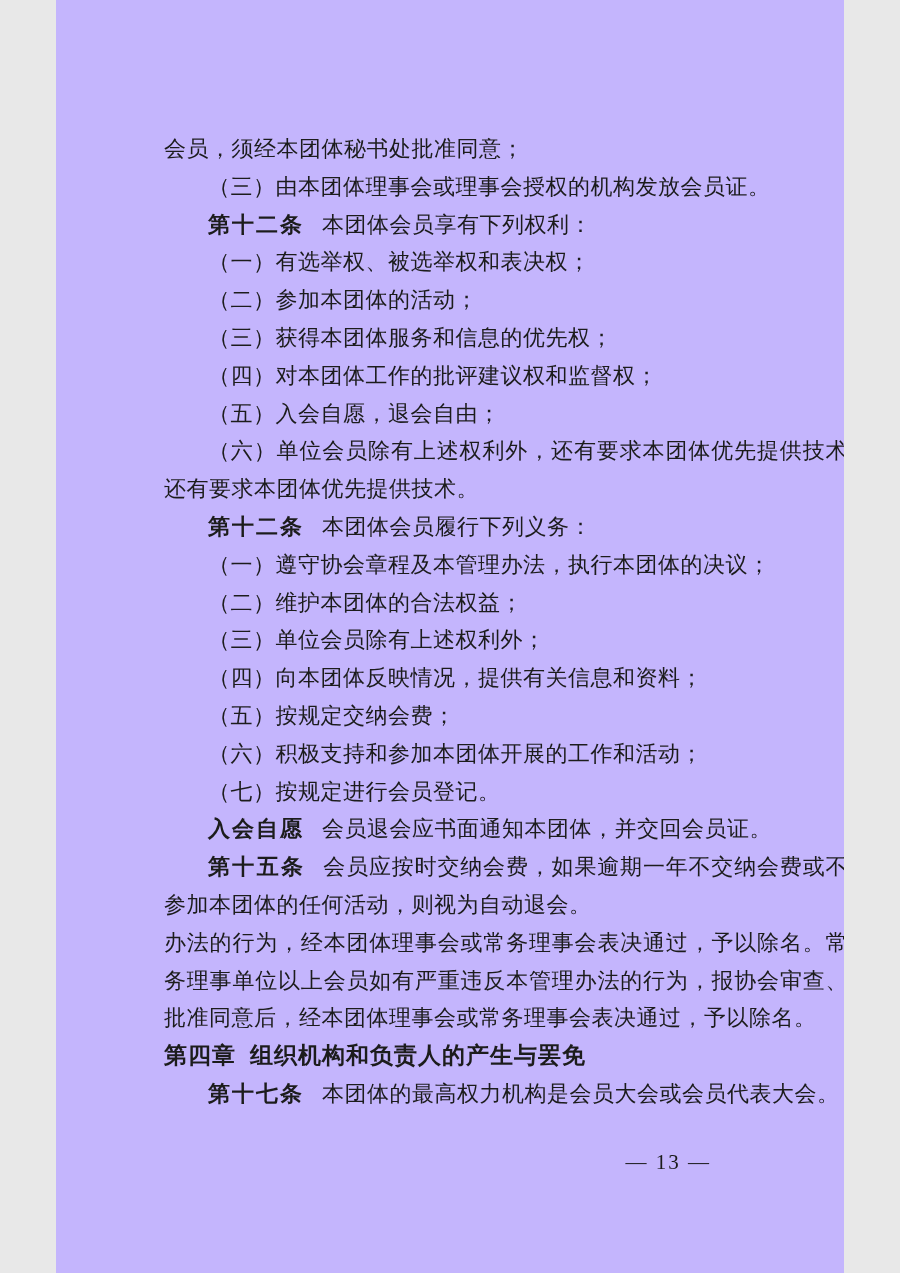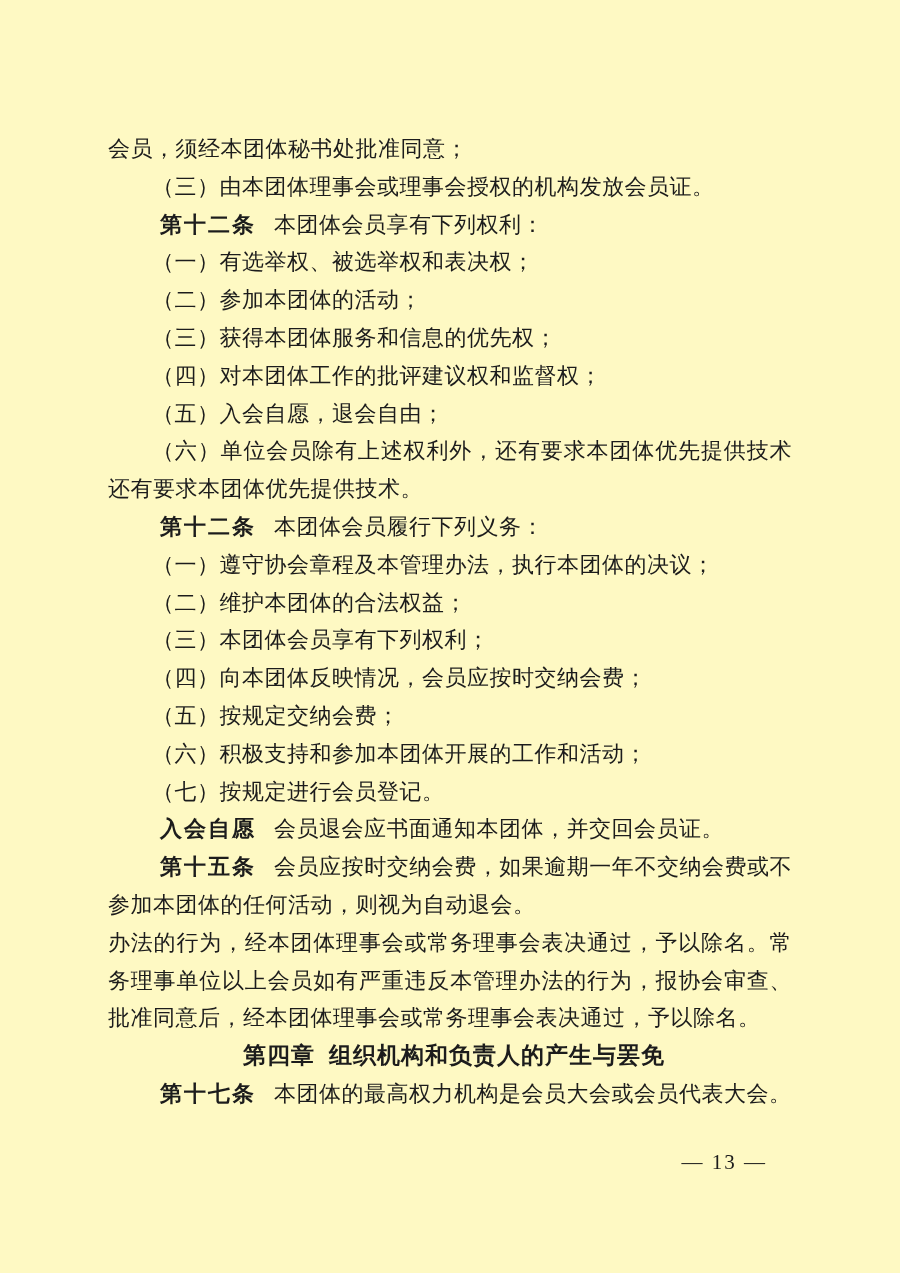--- a/index.html
+++ b/index.html
@@ -2,24 +2,24 @@
 <html><head>
 <meta charset="utf-8">
 <style>
   html, body {
     margin: 0;
     padding: 0;
     background: #e8e8e8;
   }
   .page {
     position: relative;
-    width: 900px;
+    width: 788px;
     height: 1273px;
     margin: 0 auto;
-    background: #fef9c3;
+    background: #c4b5fd;
     overflow: hidden;
     color: #1c1c1c;
     font-family: "Liberation Serif", "DejaVu Serif", serif;
   }
   .doc-body {
     position: absolute;
     left: 108px;
     top: 130px;
     width: 684px;
     font-size: 22px;
@@ -36,24 +36,23 @@
   .line.stretch {
     white-space: normal;
     text-align: justify;
     text-align-last: justify;
     text-justify: inter-character;
   }
   .lead {
     font-weight: bold;
     letter-spacing: 2px;
     margin-right: 18px;
-    margin-left: 8px;
   }
   .line.chapter {
-    text-align: center;
+    text-align: left;
     padding-left: 0;
     font-family: "Liberation Sans", "DejaVu Sans", sans-serif;
     font-weight: bold;
     font-size: 23px;
     letter-spacing: 1px;
   }
   .line.chapter .lead {
     margin-right: 14px;
     letter-spacing: 1px;
   }
@@ -78,22 +77,22 @@
       <div class="line indent"><span>（一）有选举权、被选举权和表决权；</span></div>
       <div class="line indent"><span>（二）参加本团体的活动；</span></div>
       <div class="line indent"><span>（三）获得本团体服务和信息的优先权；</span></div>
       <div class="line indent"><span>（四）对本团体工作的批评建议权和监督权；</span></div>
       <div class="line indent"><span>（五）入会自愿，退会自由；</span></div>
       <div class="line indent stretch"><span>（六）单位会员除有上述权利外，还有要求本团体优先提供技术</span></div>
       <div class="line"><span>还有要求本团体优先提供技术。</span></div>
       <div class="line indent"><span class="lead">第十二条</span><span>本团体会员履行下列义务：</span></div>
       <div class="line indent"><span>（一）遵守协会章程及本管理办法，执行本团体的决议；</span></div>
       <div class="line indent"><span>（二）维护本团体的合法权益；</span></div>
-      <div class="line indent"><span>（三）本团体会员享有下列权利；</span></div>
-      <div class="line indent"><span>（四）向本团体反映情况，会员应按时交纳会费；</span></div>
+      <div class="line indent"><span>（三）单位会员除有上述权利外；</span></div>
+      <div class="line indent"><span>（四）向本团体反映情况，提供有关信息和资料；</span></div>
       <div class="line indent"><span>（五）按规定交纳会费；</span></div>
       <div class="line indent"><span>（六）积极支持和参加本团体开展的工作和活动；</span></div>
       <div class="line indent"><span>（七）按规定进行会员登记。</span></div>
       <div class="line indent"><span class="lead">入会自愿</span><span>会员退会应书面通知本团体，并交回会员证。</span></div>
       <div class="line indent stretch"><span class="lead">第十五条</span><span>会员应按时交纳会费，如果逾期一年不交纳会费或不</span></div>
       <div class="line"><span>参加本团体的任何活动，则视为自动退会。</span></div>
       <div class="line stretch"><span>办法的行为，经本团体理事会或常务理事会表决通过，予以除名。常</span></div>
       <div class="line stretch"><span>务理事单位以上会员如有严重违反本管理办法的行为，报协会审查、</span></div>
       <div class="line"><span>批准同意后，经本团体理事会或常务理事会表决通过，予以除名。</span></div>
       <div class="line chapter"><span class="lead">第四章</span><span>组织机构和负责人的产生与罢免</span></div>

